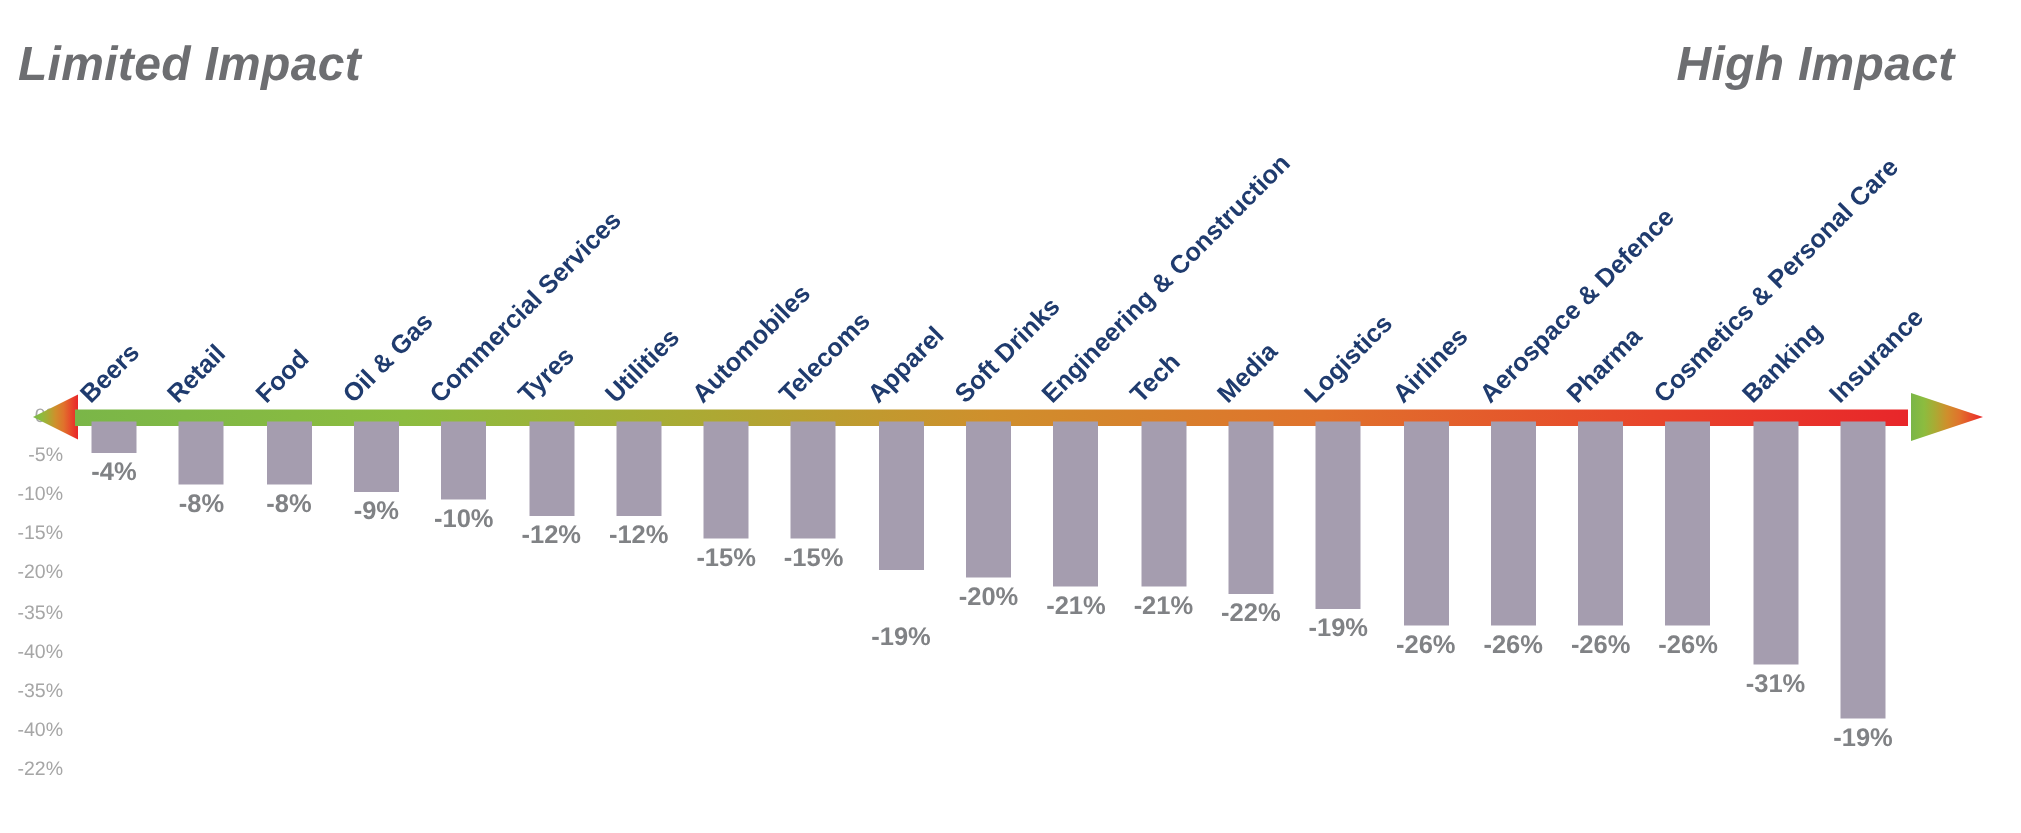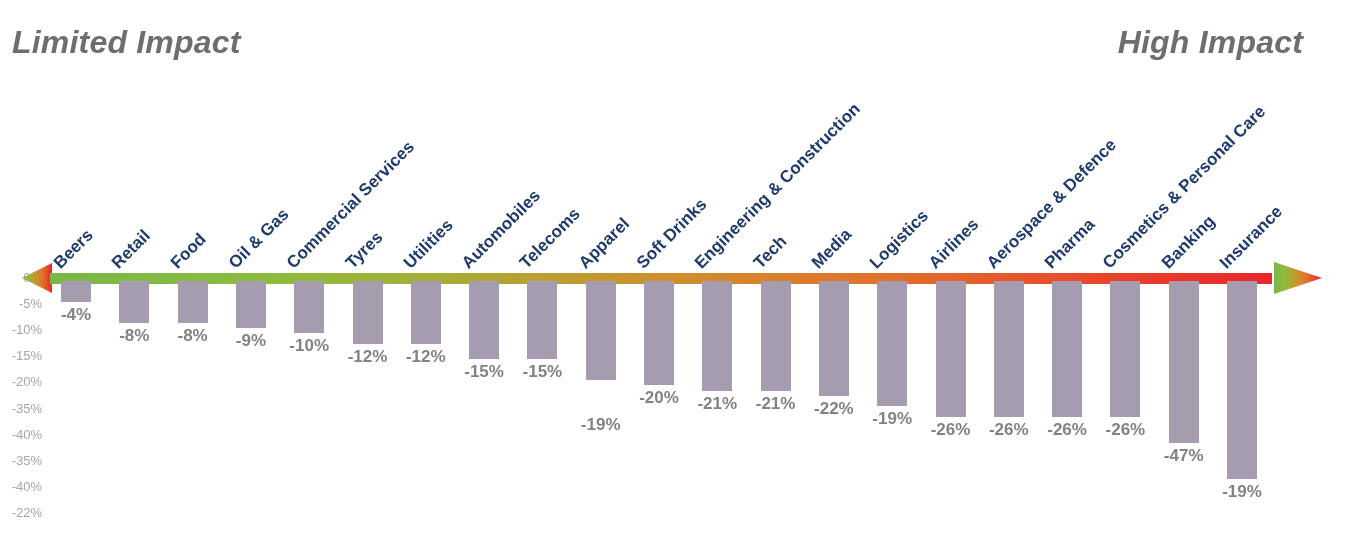--- a/index.html
+++ b/index.html
@@ -190,20 +190,20 @@
       <div class="bar" style="left: 993.8px; top: 281px; width: 30px; height: 135.72px; background: rgb(165, 157, 175);"></div>
       <div class="bar-value" style="left: 1008.8px; top: 419.72px;">-26%</div>
       <div class="bar-label" style="left: 996.8px; top: 253px;">Aerospace &amp; Defence</div>
       <div class="bar" style="left: 1052.1px; top: 281px; width: 30px; height: 135.72px; background: rgb(165, 157, 175);"></div>
       <div class="bar-value" style="left: 1067.1px; top: 419.72px;">-26%</div>
       <div class="bar-label" style="left: 1055.1px; top: 253px;">Pharma</div>
       <div class="bar" style="left: 1110.4px; top: 281px; width: 30px; height: 135.72px; background: rgb(165, 157, 175);"></div>
       <div class="bar-value" style="left: 1125.4px; top: 419.72px;">-26%</div>
       <div class="bar-label" style="left: 1113.4px; top: 253px;">Cosmetics &amp; Personal Care</div>
       <div class="bar" style="left: 1168.7px; top: 281px; width: 30px; height: 161.82px; background: rgb(165, 157, 175);"></div>
-      <div class="bar-value" style="left: 1183.7px; top: 445.82px;">-47%</div>
+      <div class="bar-value" style="left: 1183.7px; top: 445.82px;">-31%</div>
       <div class="bar-label" style="left: 1171.7px; top: 253px;">Banking</div>
       <div class="bar" style="left: 1227px; top: 281px; width: 30px; height: 198.36px; background: rgb(165, 157, 175);"></div>
       <div class="bar-value" style="left: 1242px; top: 482.36px;">-19%</div>
       <div class="bar-label" style="left: 1230px; top: 253px;">Insurance</div>
     </div>
 
 </div>
 
 </body></html>

